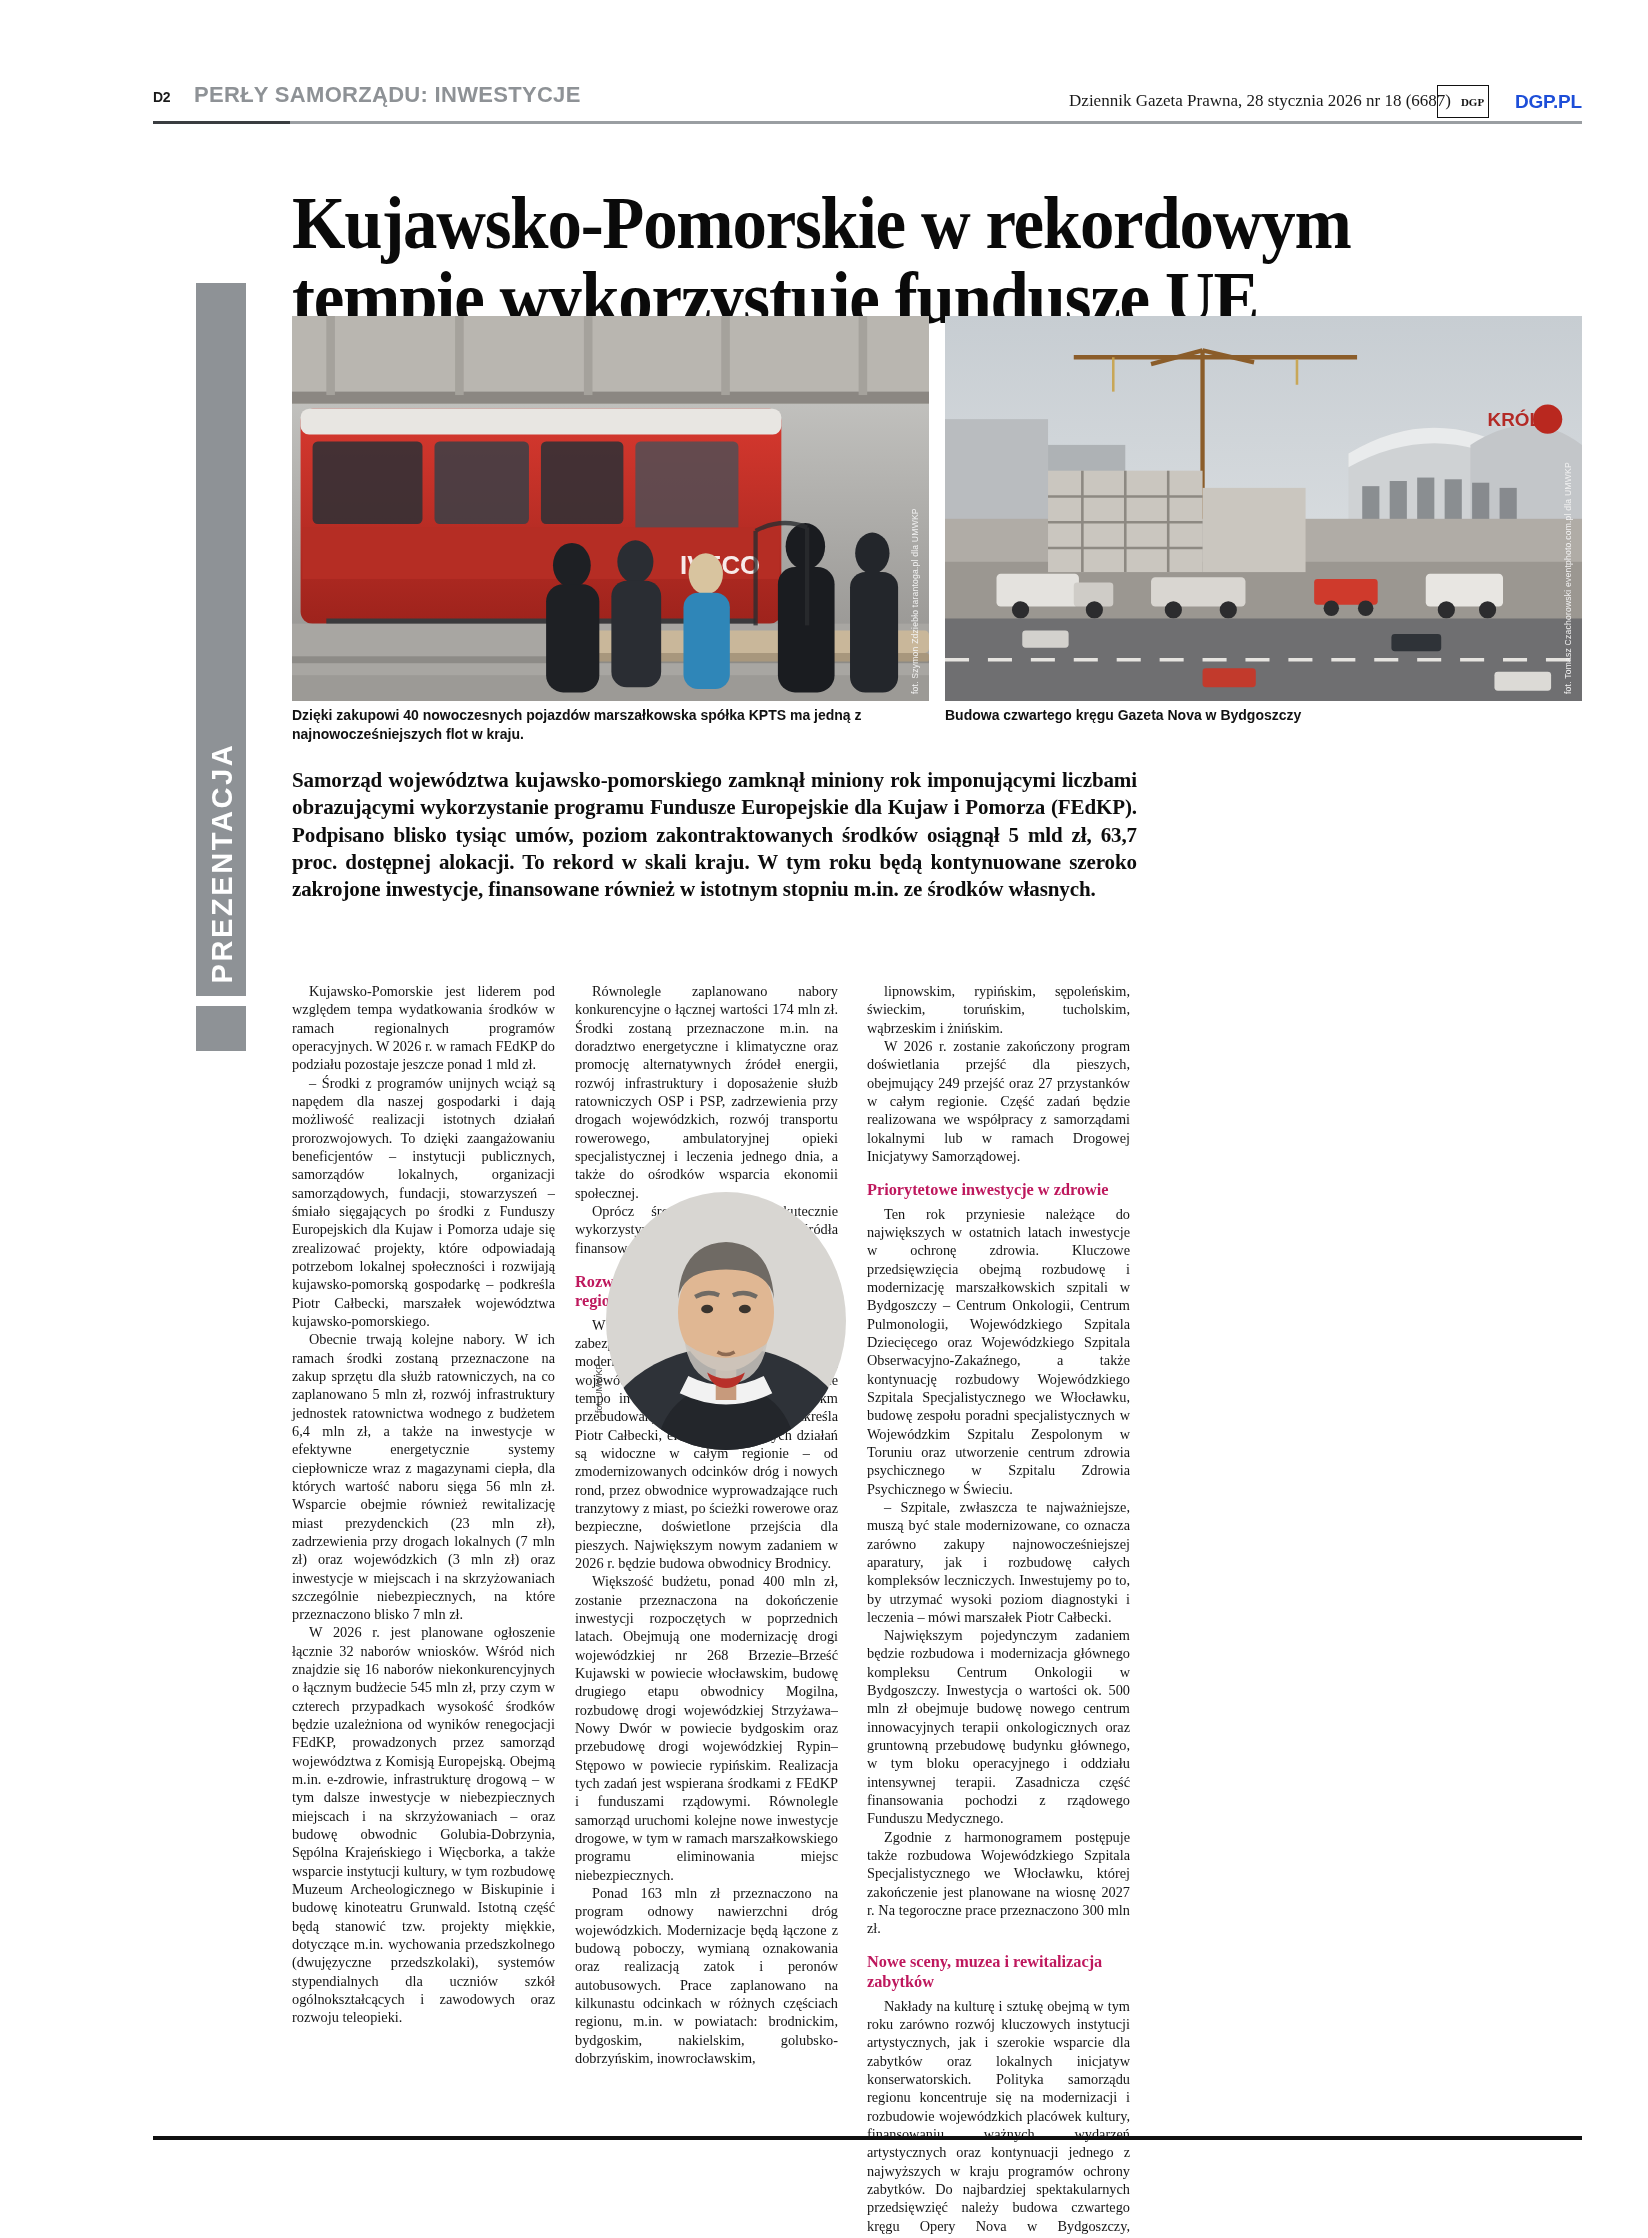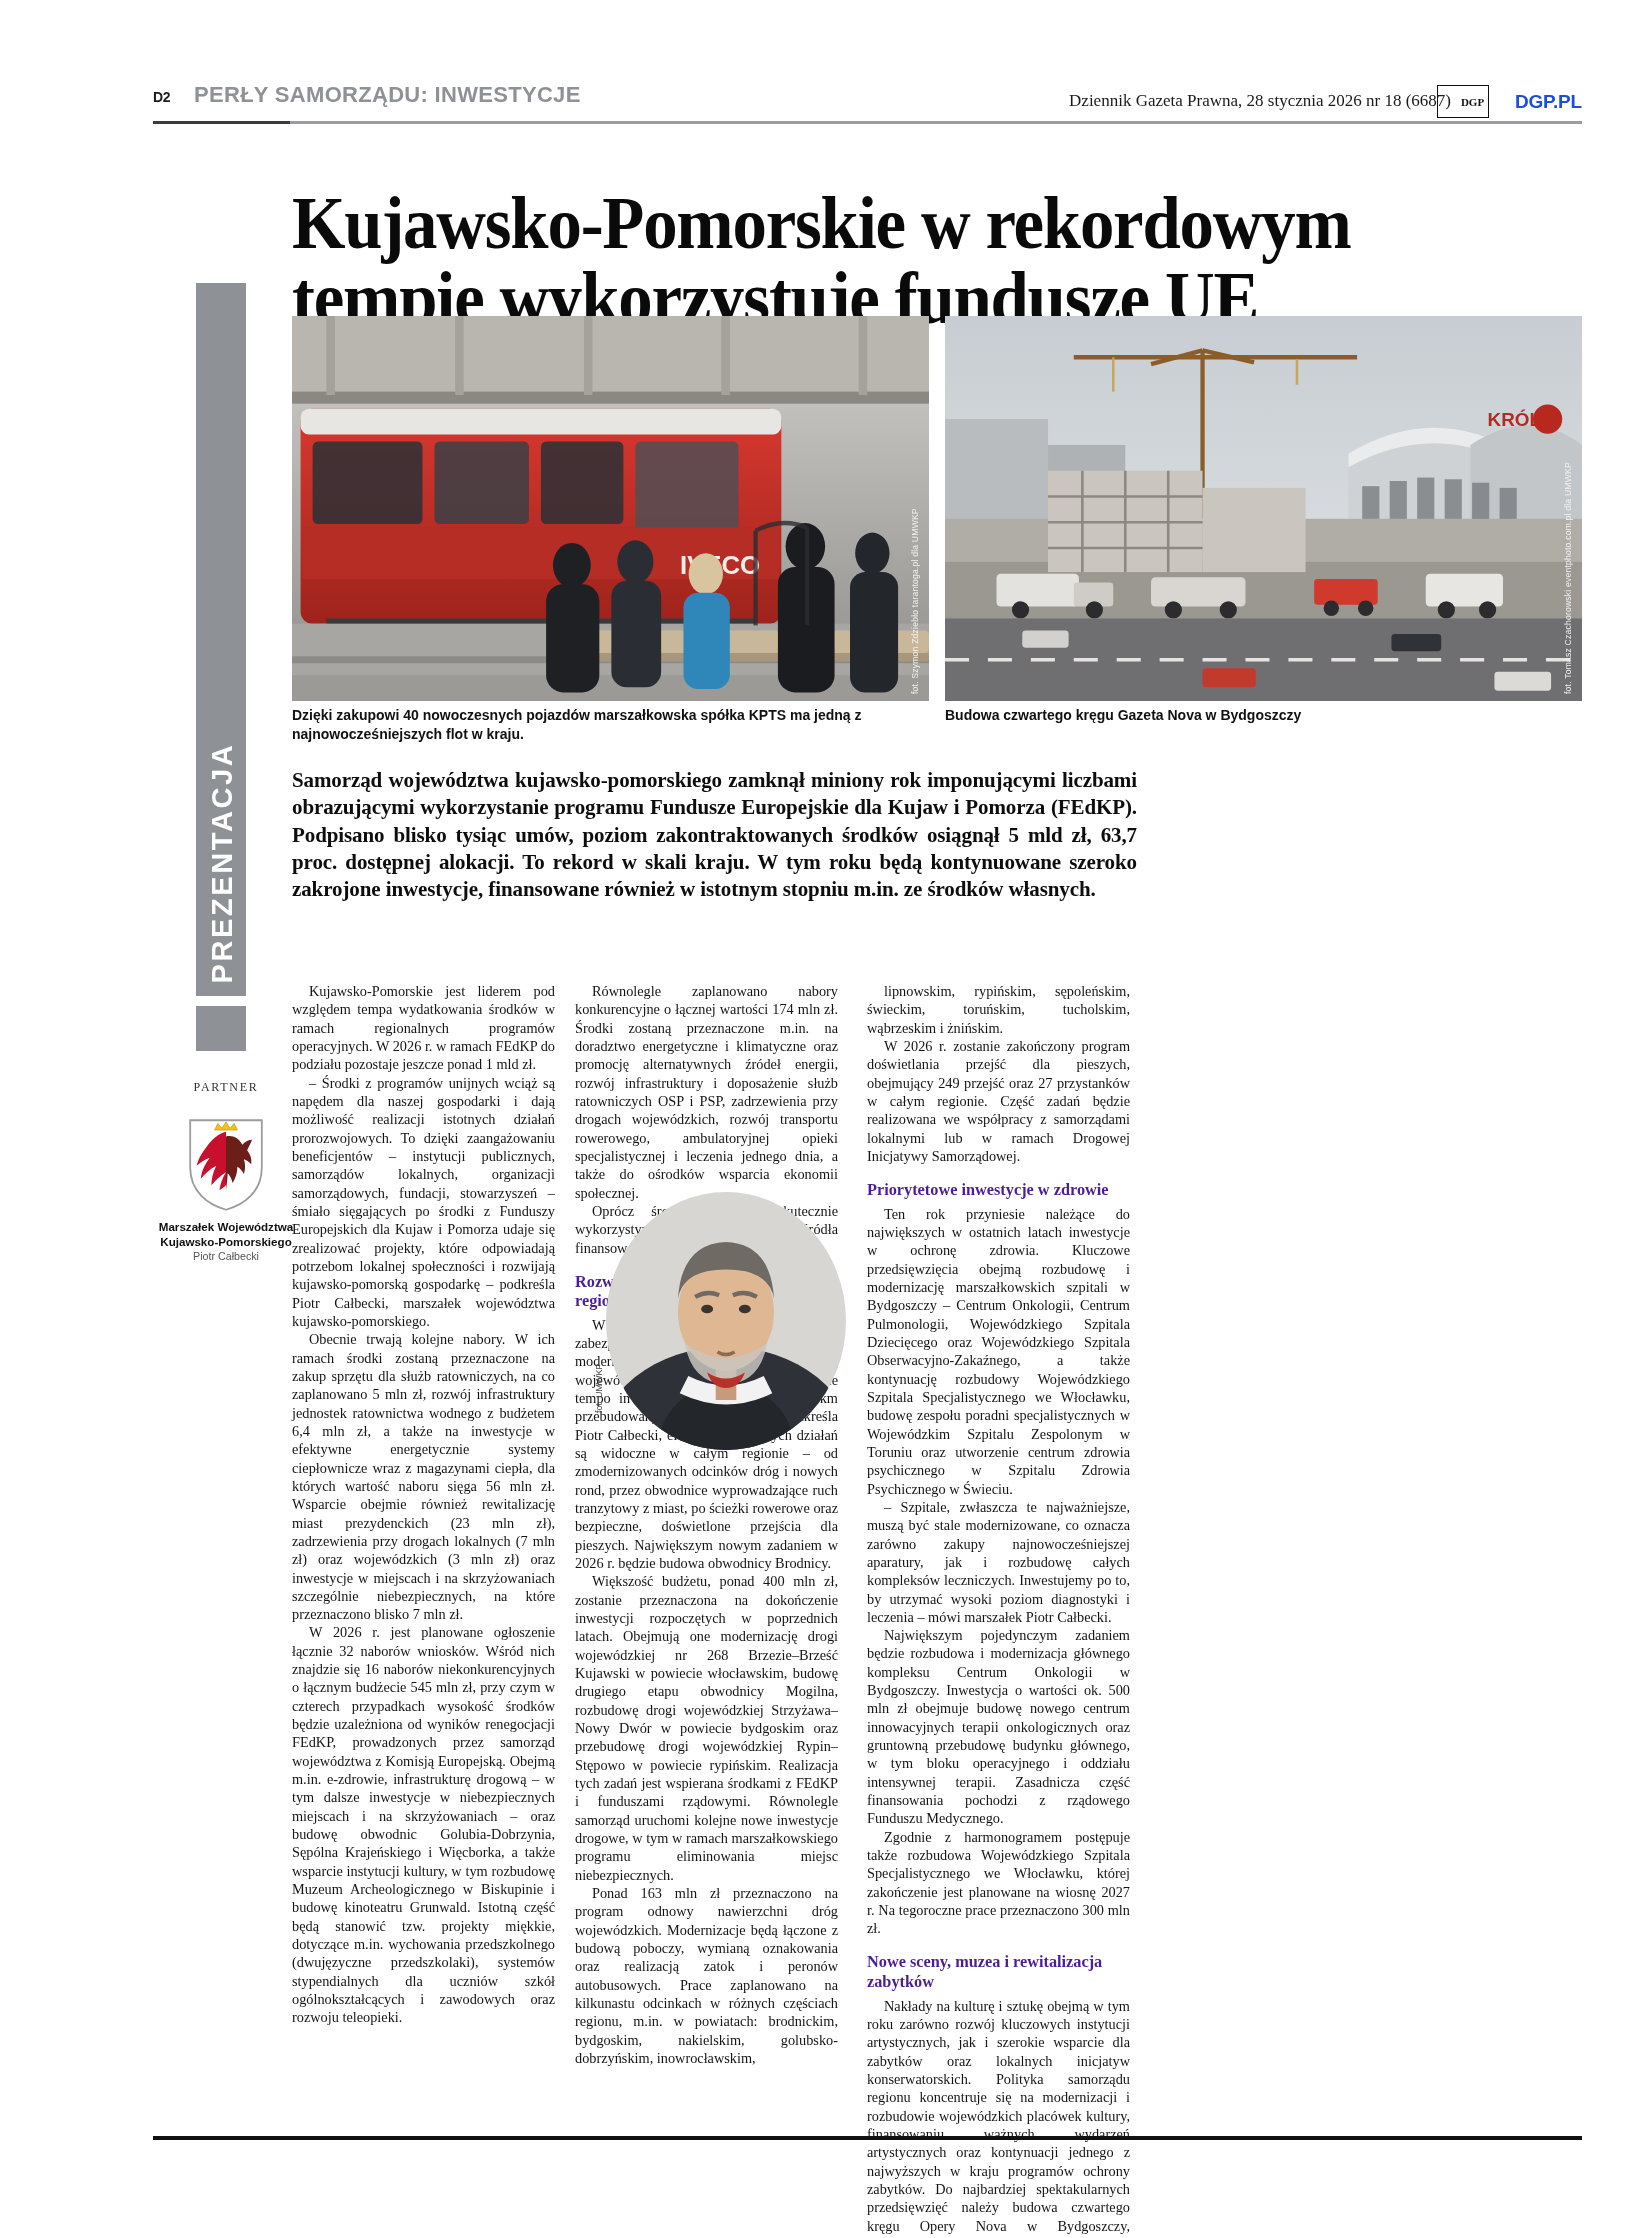--- a/index.html
+++ b/index.html
@@ -100,21 +100,21 @@
 
   
   .col{
     position:absolute;text-align:justify;
     font-family:"Liberation Serif",serif;font-size:14.3px;line-height:1.282;
     color:#141414;hyphens:auto;
   }
   .col p{margin:0;text-indent:17px;}
   .col h3{
     margin:14.6px 0 5.2px;font-family:"Liberation Serif",serif;font-weight:bold;
-    font-size:16.3px;line-height:1.2;color:#4c1d95;text-indent:0;text-align:left;
+    font-size:16.3px;line-height:1.2;color:#be185d;text-indent:0;text-align:left;
   }
   .c1{left:292px;top:982px;width:263px;height:1129px;}
   .c2{left:575px;top:982px;width:263px;}
   .c3{left:867px;top:982px;width:263px;}
 
   
   .portrait{
     position:absolute;left:606px;top:1192px;width:240px;height:258px;
     border-radius:50%;overflow:hidden;
   }
@@ -142,41 +142,20 @@
   <div class="rule-head"></div>
   <div class="rule-head-dark"></div>
 
   <h1 class="headline">Kujawsko-Pomorskie w rekordowym tempie wykorzystuje fundusze UE</h1>
 
   <div class="rail">
     <div class="rail-label">PREZENTACJA</div>
   </div>
   <div class="rail-stub"></div>
 
-  <div class="partner-wrap">
-    <div class="partner-kicker">PARTNER</div>
-    <svg class="crest" viewBox="0 0 100 118">
-      <path d="M6 4 H94 V62 C94 92 72 108 50 114 C28 108 6 92 6 62 Z" fill="#ffffff" stroke="#9b9b9b" stroke-width="2.2"></path>
-
-      <path d="M8 6 H50 V112 C30 106 8 90 8 62 Z" fill="#ffffff"></path>
-      <path d="M50 18 C42 20 34 26 28 34 C22 42 16 50 14 60 C18 56 24 52 30 50 C24 58 20 66 19 76 C24 70 30 64 38 60 C34 68 32 76 32 84 C37 78 43 72 50 68 Z" fill="#c8102e"></path>
-      <path d="M50 68 C46 74 43 82 42 90 C45 88 48 86 50 84 Z" fill="#c8102e"></path>
-
-      <path d="M50 6 H92 V62 C92 90 70 106 50 112 Z" fill="#ffffff"></path>
-      <path d="M50 24 C58 22 66 26 70 34 C74 30 78 28 82 28 C80 33 78 37 76 41 C80 46 82 52 81 58 C78 55 75 53 72 52 C74 58 74 64 72 70 C70 66 67 63 64 61 C64 68 62 75 58 81 C57 76 55 72 52 69 C52 78 50 86 50 92 Z" fill="#6b1f18"></path>
-      <path d="M50 24 V92 C50 86 50 78 50 69 Z" fill="#6b1f18"></path>
-
-      <path d="M36 16 L40 8 L45 14 L50 6 L55 14 L60 8 L64 16 Z" fill="#f2c313" stroke="#c9a10c" stroke-width="1"></path>
-    </svg>
-    <div class="partner-name">
-      <div>Marszałek Województwa</div>
-      <div>Kujawsko-Pomorskiego</div>
-    </div>
-    <div class="partner-person">Piotr Całbecki</div>
-  </div>
 
   <div class="photos">
 
     <div class="photo photo-a">
       <svg viewBox="0 0 742 448" preserveAspectRatio="none" style="width:100%;height:100%;display:block">
         <defs>
           <linearGradient id="gA" x1="0" y1="0" x2="0" y2="1">
             <stop offset="0" stop-color="#cfcfcc"></stop>
               <stop offset="1" stop-color="#8f8d8a"></stop>
           </linearGradient>

